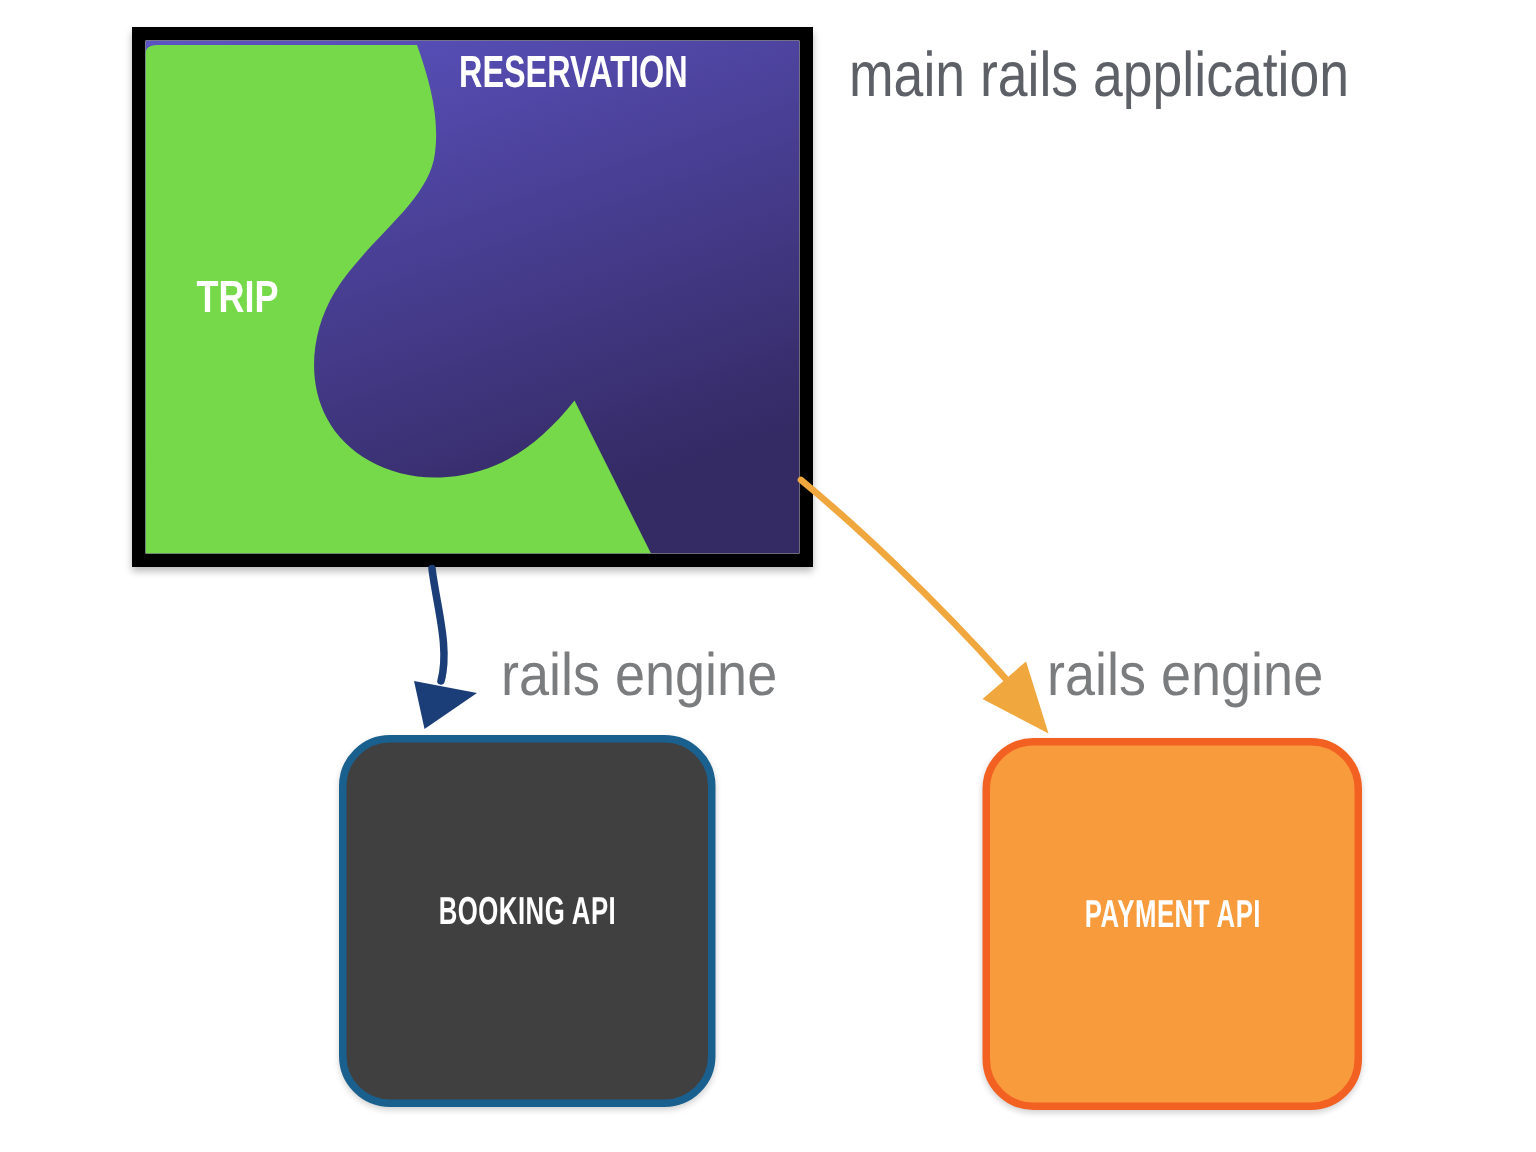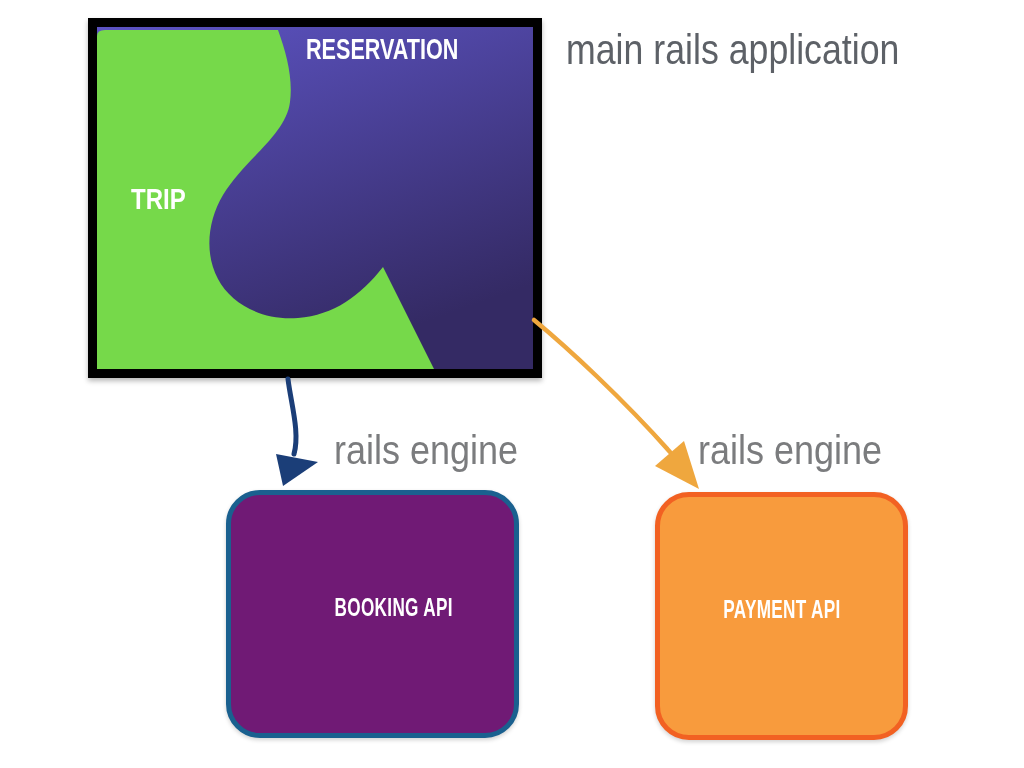--- a/index.html
+++ b/index.html
@@ -87,20 +87,20 @@
     <g>
       <path d="M 534 320 C 568 348 622 398 670 452" fill="none" stroke-width="4.5" stroke-linecap="round" stroke="#efa73e"></path>
       <path d="M 536 322 C 572 352 626 402 668 448" fill="none" stroke-width="2" opacity="0.7" stroke-linecap="round" stroke="#efa73e"></path>
       <polygon points="655,466 684,441 699,489" fill="#efa73e"></polygon>
     </g>
   </svg>
 
   <div class="caption caption-booking" style="color: rgb(123, 124, 126);">rails engine</div>
   <div class="caption caption-payment" style="color: rgb(123, 124, 126);">rails engine</div>
 
-  <div class="engine-box engine-booking" style="background-color: #701a75; border-color: rgb(26, 96, 143); padding-left: 42px;">
+  <div class="engine-box engine-booking" style="background-color: #404040; border-color: rgb(26, 96, 143);">
     <span class="engine-label" style="color: rgb(255, 255, 255);">BOOKING API</span>
   </div>
   <div class="engine-box engine-payment" style="background-color: rgb(248, 155, 61); border-color: rgb(242, 97, 34);">
     <span class="engine-label" style="color: rgb(255, 255, 255);">PAYMENT API</span>
   </div>
 
 </div>
 
 </body></html>

